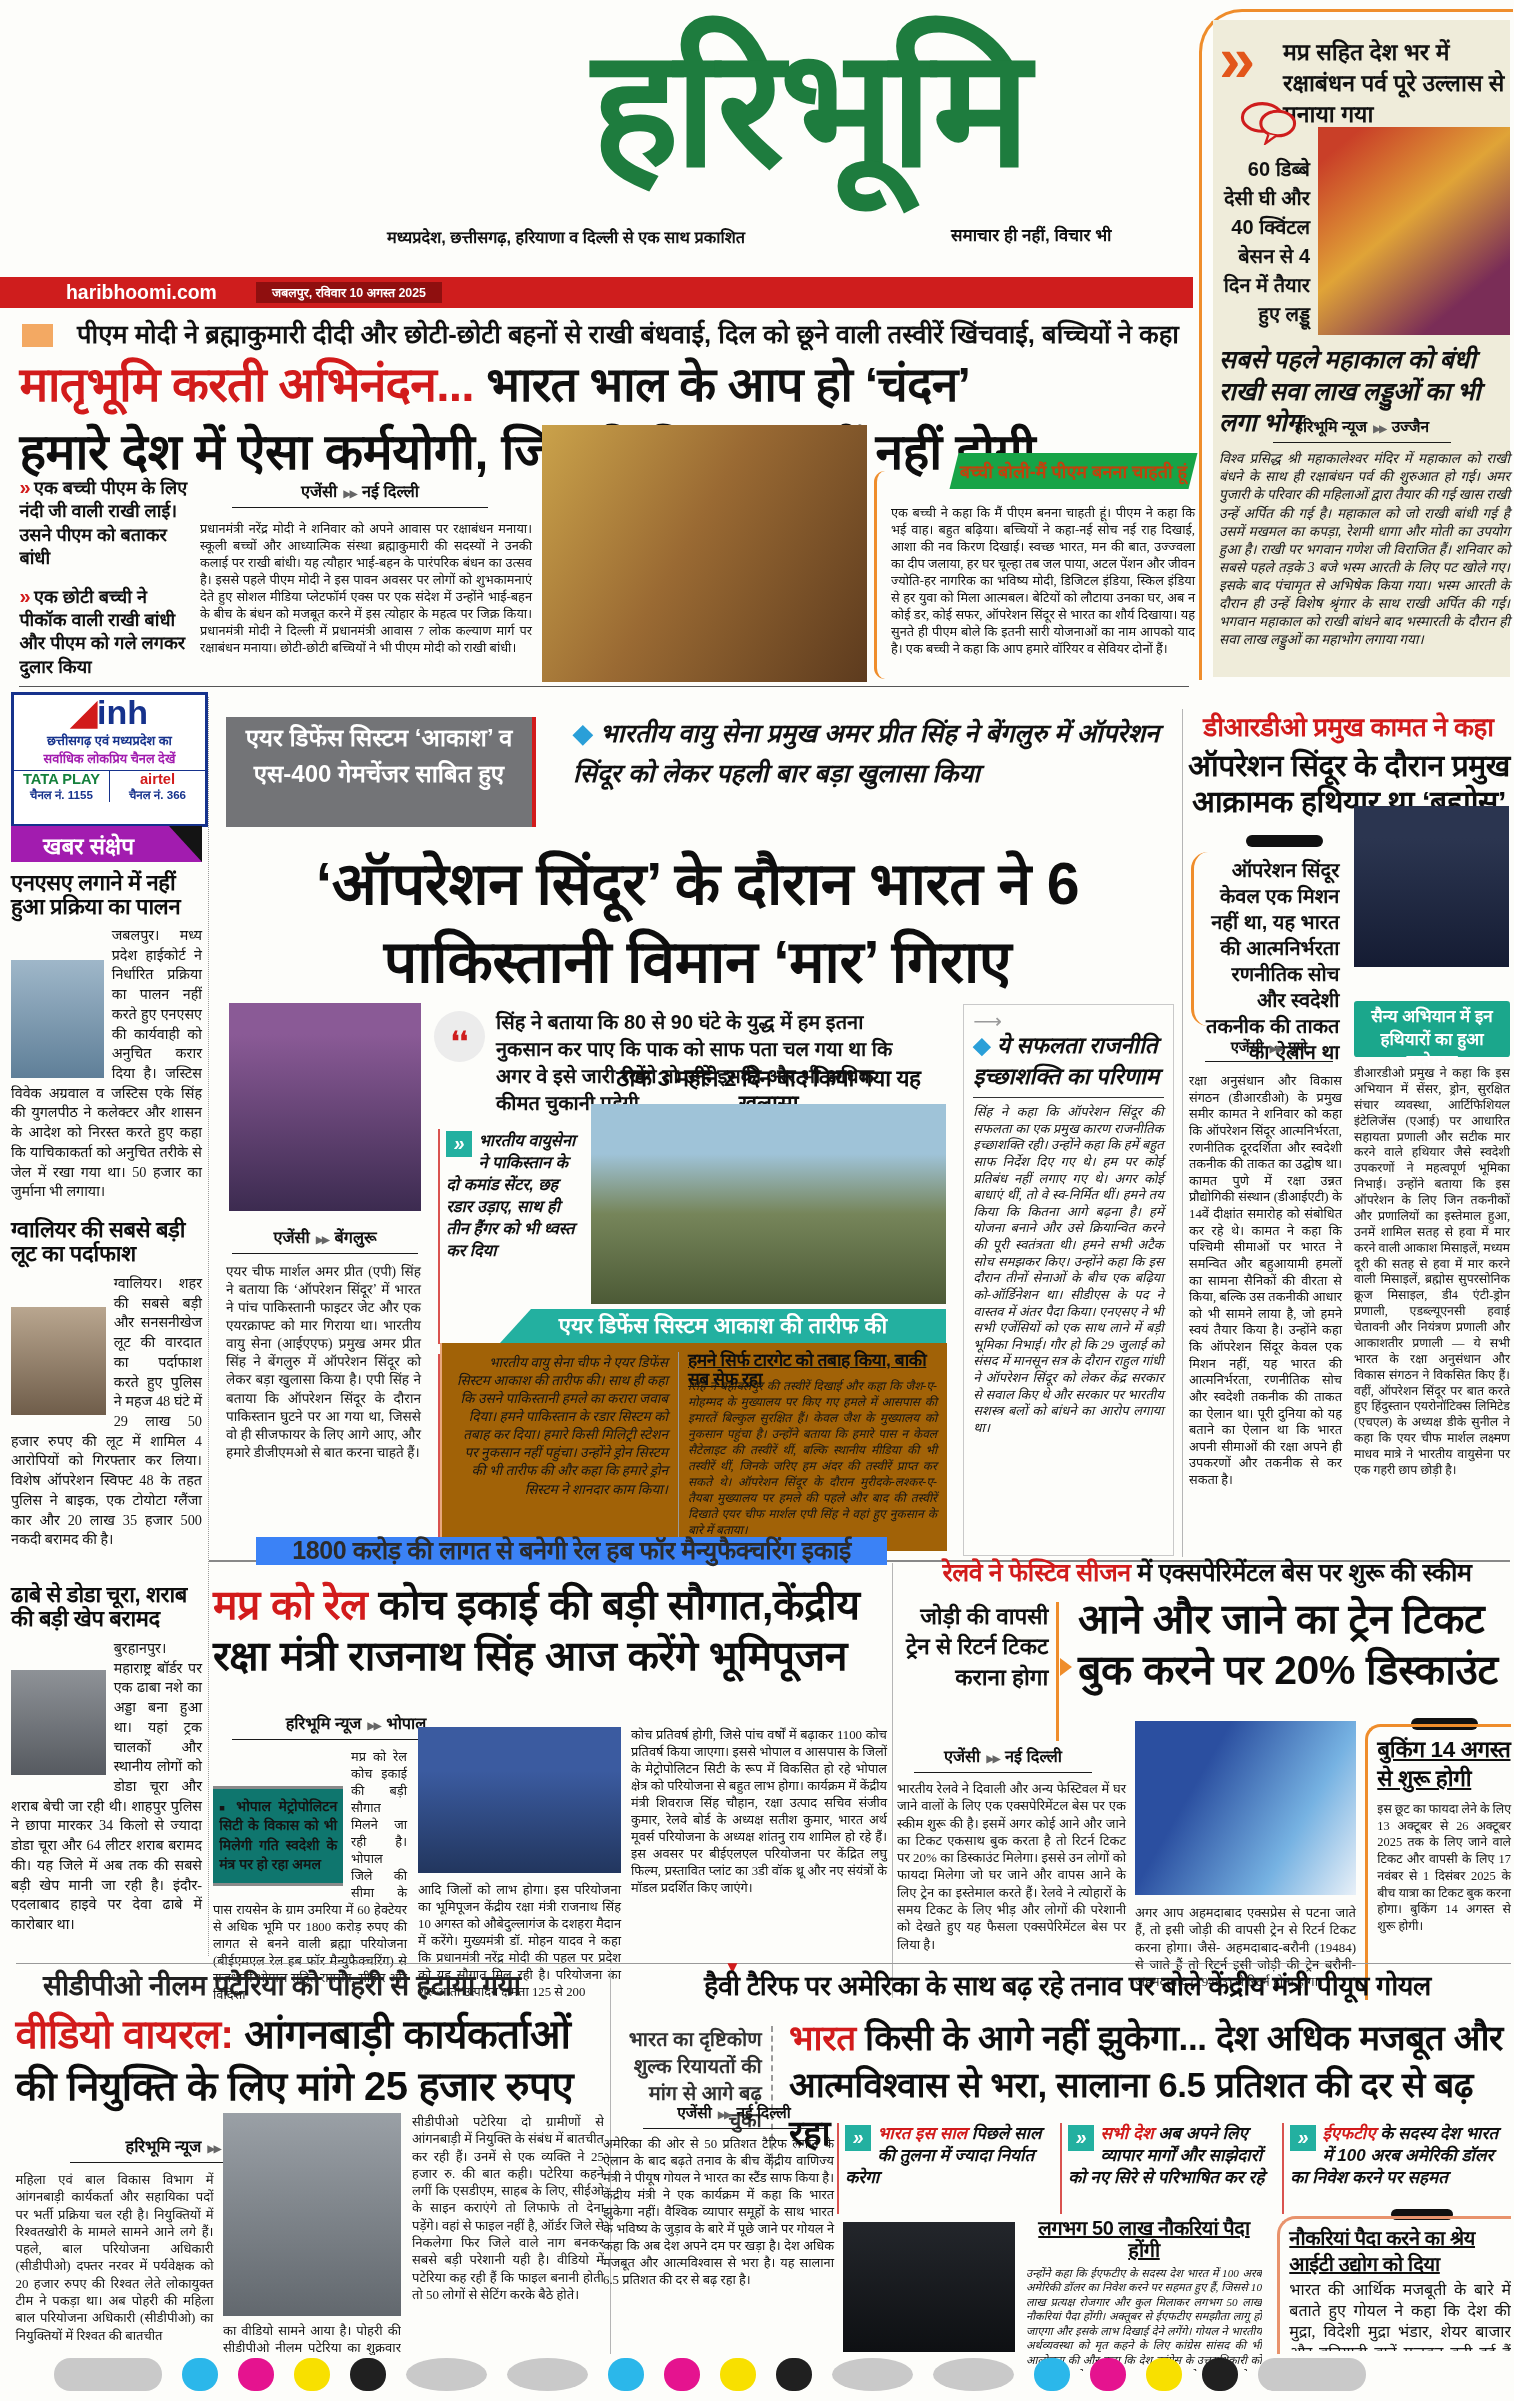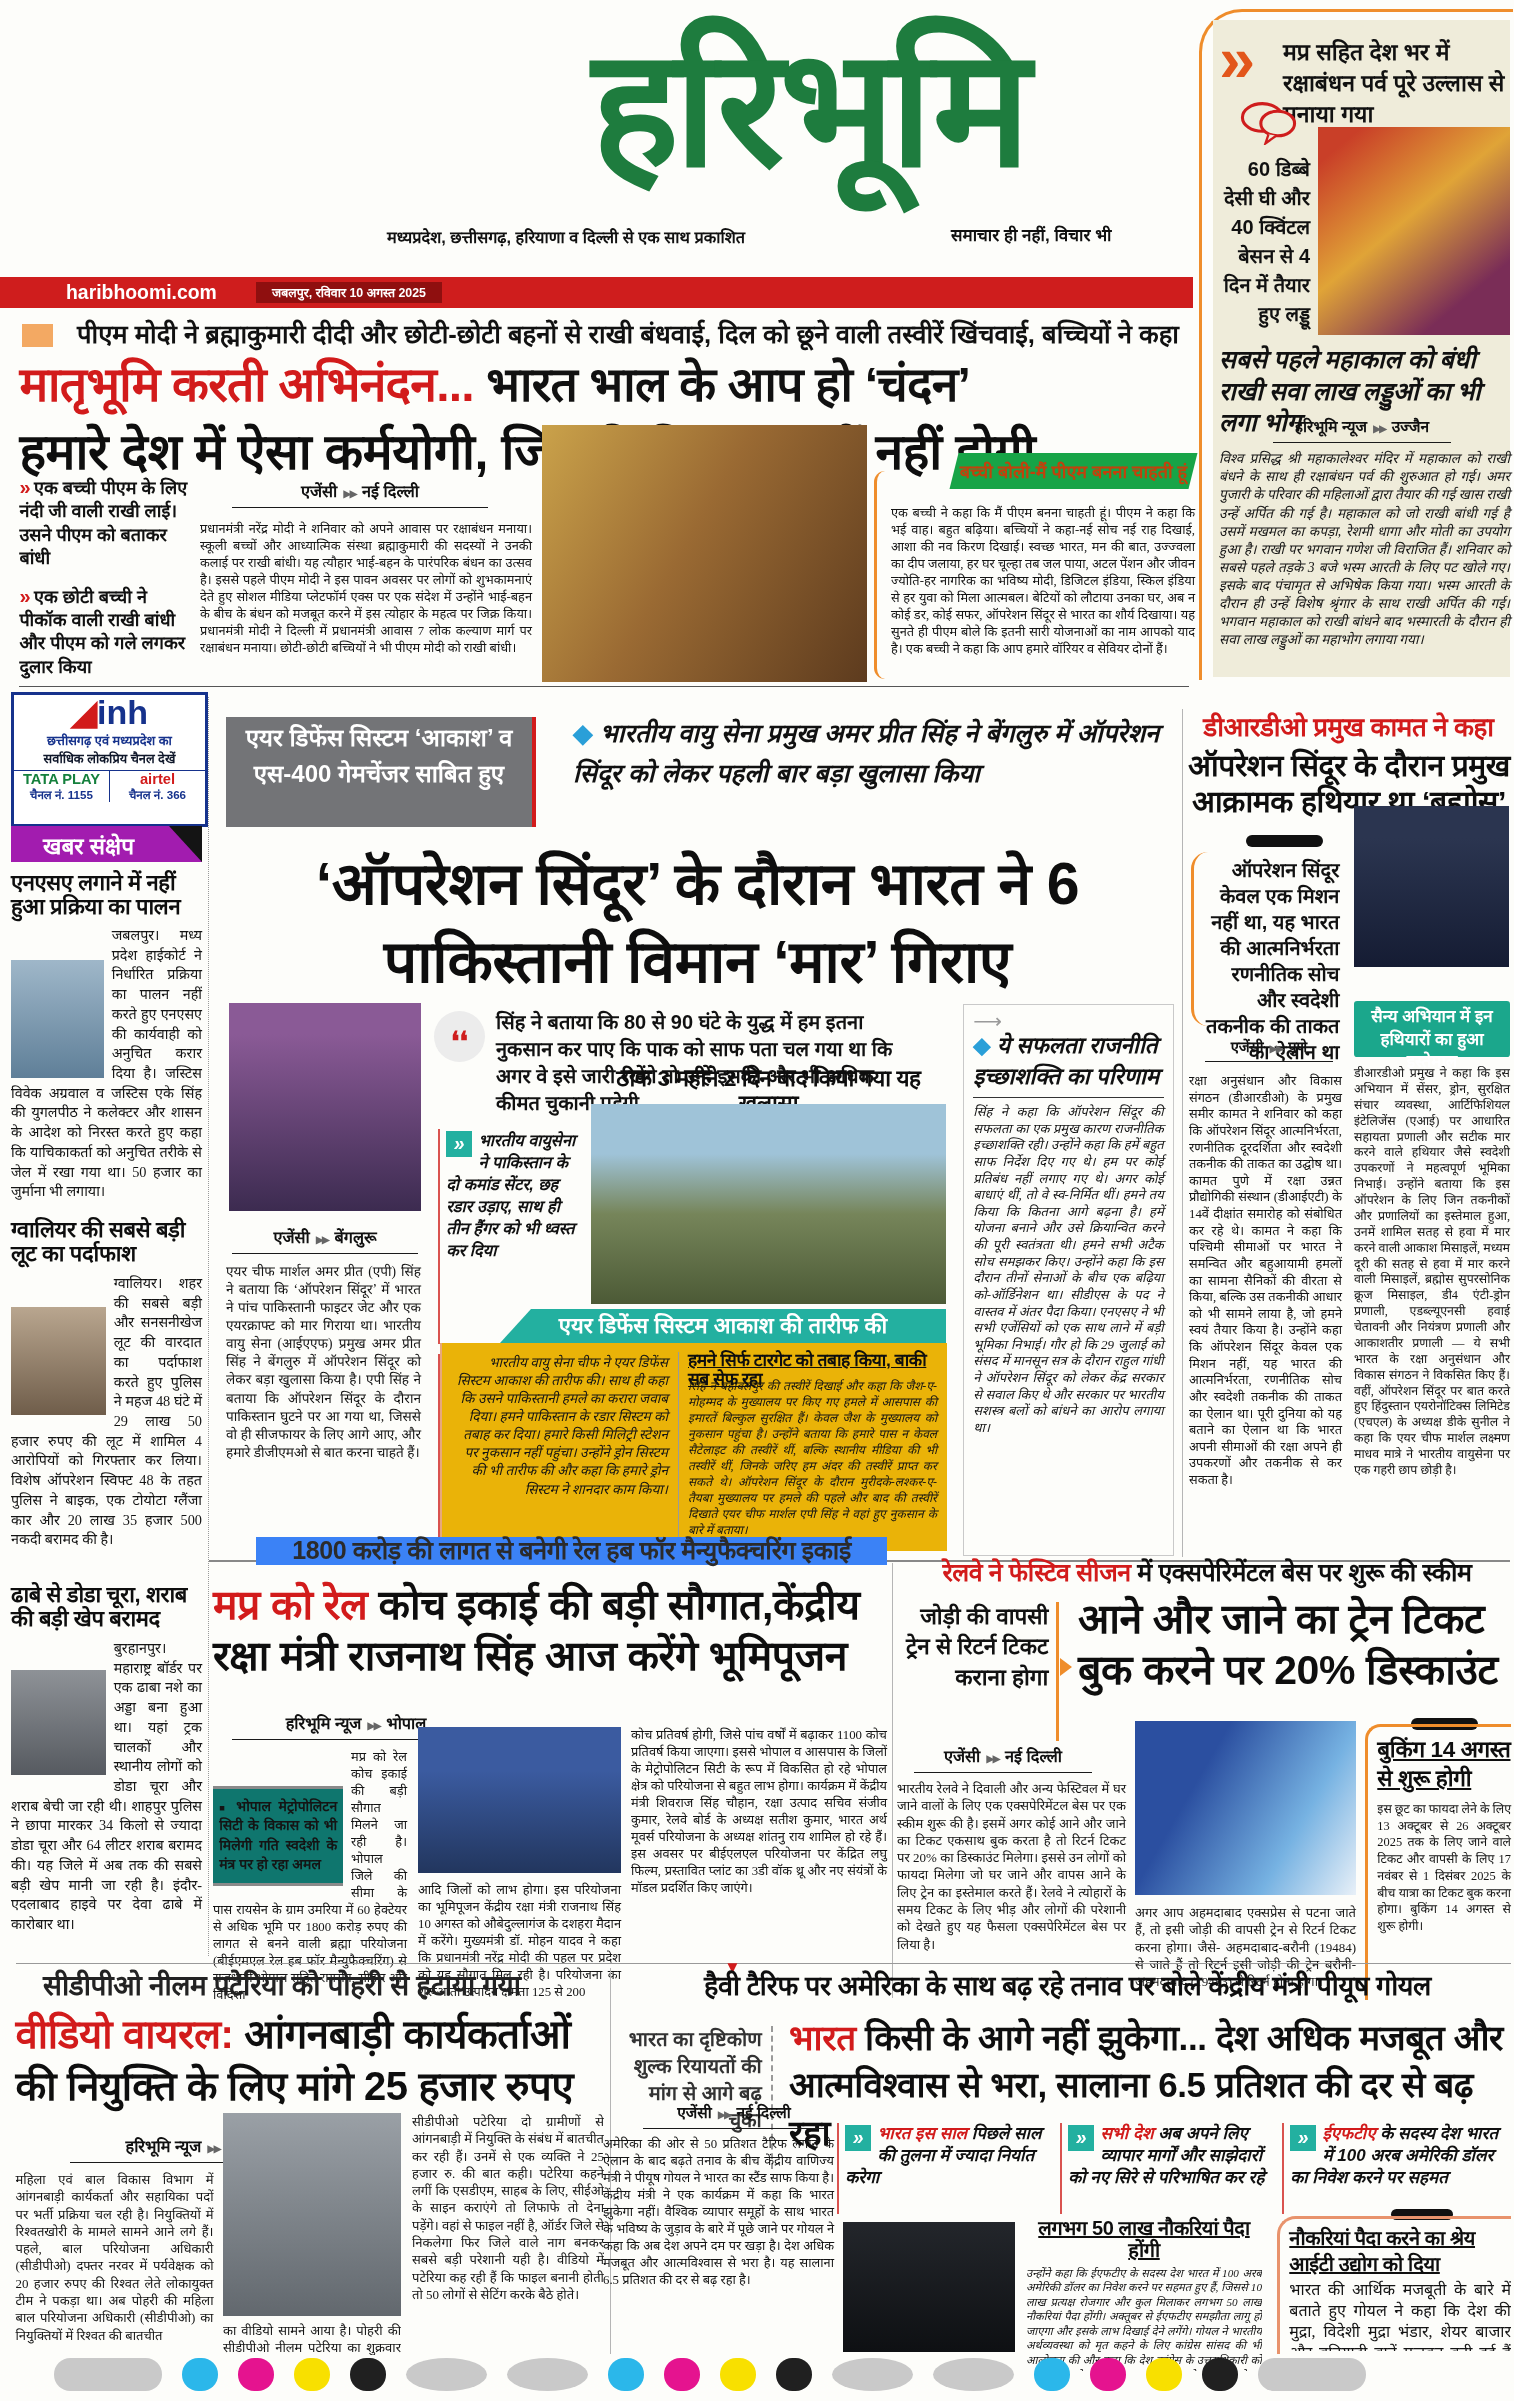--- a/index.html
+++ b/index.html
@@ -75,21 +75,21 @@
   <div class="abs" style="left:954px;top:453px;width:239px;height:36px;background:#17a447;transform:skewX(-14deg)"></div>
   <div class="abs ctr" style="left:954px;top:459px;width:239px;color:#c2410c;font-weight:bold;font-size:18px">बच्ची बोली-मैं पीएम बनना चाहती हूं</div>
   <div class="abs" style="left:874px;top:471px;width:11px;height:208px;border-left:3.1px solid #ef8d2b;border-radius:11px 0 0 11px"></div>
   <div class="abs bt" style="left:891px;top:505px;width:304px;height:177px;font-size:12.8px">एक बच्ची ने कहा कि मैं पीएम बनना चाहती हूं। पीएम ने कहा कि भई वाह। बहुत बढ़िया। बच्चियों ने कहा-नई सोच नई राह दिखाई, आशा की नव किरण दिखाई। स्वच्छ भारत, मन की बात, उज्ज्वला का दीप जलाया, हर घर चूल्हा तब जल पाया, अटल पेंशन और जीवन ज्योति-हर नागरिक का भविष्य मोदी, डिजिटल इंडिया, स्किल इंडिया से हर युवा को मिला आत्मबल। बेटियों को लौटाया उनका घर, अब न कोई डर, कोई सफर, ऑपरेशन सिंदूर से भारत का शौर्य दिखाया। यह सुनते ही पीएम बोले कि इतनी सारी योजनाओं का नाम आपको याद है। एक बच्ची ने कहा कि आप हमारे वॉरियर व सेवियर दोनों हैं।</div>
   <div class="abs" style="left:19.4px;top:686px;width:1170px;border-top:1.5px solid #555"></div>
 
   <div class="abs vline" style="left:208px;top:697px;height:1259px"></div>
   <div class="abs" style="left:11px;top:692px;width:191px;height:129px;border:3.1px solid #16328c;background:#fff;text-align:center">
     <div style="font-size:34px;font-weight:900;color:#16328c;line-height:1.05"><span style="color:#d21b1b">◢</span><span>inh</span></div>
     <div style="font-size:12.8px;font-weight:bold;color:#16328c">छत्तीसगढ़ एवं मध्यप्रदेश का</div>
-    <div style="font-size:12.8px;font-weight:bold;color:#0f172a">सर्वाधिक लोकप्रिय चैनल देखें</div>
+    <div style="font-size:12.8px;font-weight:bold;color:#a21caf">सर्वाधिक लोकप्रिय चैनल देखें</div>
     <div style="display:flex;border-top:1.5px solid #16328c;margin-top:3.1px">
       <div style="flex:1;border-right:1.5px solid #16328c">
         <div style="font-weight:900;font-size:14.7px;color:#15803d">TATA PLAY</div>
         <div style="font-size:11.6px;font-weight:bold;color:#16328c">चैनल नं. 1155</div>
       </div>
       <div style="flex:1">
         <div style="font-weight:900;font-size:14.7px;color:#d21b1b">airtel</div>
         <div style="font-size:11.6px;font-weight:bold;color:#16328c">चैनल नं. 366</div>
       </div>
     </div>
@@ -133,21 +133,21 @@
     <span class="chv">»</span>
     <span>भारतीय वायुसेना ने पाकिस्तान के दो कमांड सेंटर, छह रडार उड़ाए, साथ ही तीन हैंगर को भी ध्वस्त कर दिया</span>
   </div>
   <div class="abs" style="left:438px;top:1354px;width:146px;height:203px;font-size:16.3px;font-weight:bold;font-style:italic;line-height:1.35;border-left:2.3px solid #d9534f;padding-left:6.2px;box-sizing:border-box">
     <span class="chv">»</span>
     <span>ऑपरेशन सिंदूर के दौरान पाकिस्तान घुटने पर आ गया था, जिसकी वजह से वो सीजफायर के लिए मजबूर हुआ</span>
   </div>
   <div class="abs hl ctr" style="left:591px;top:1067px;width:355px;font-size:22.5px">ठीक 3 महीने 2 दिन बाद किया गया यह खुलासा</div>
   <div class="abs photo" style="left:591px;top:1104px;width:355px;height:200px;background:linear-gradient(180deg,#9fc3d8 25%,#76855a 55%,#4c5a36)"></div>
   <div class="abs" style="left:500px;top:1309px;width:446px;height:34px;background:#23b0a0;color:#fff;font-weight:900;font-size:22px;text-align:center;line-height:34px;clip-path:polygon(31px 0,100% 0,100% 100%,0 100%)">एयर डिफेंस सिस्टम आकाश की तारीफ की</div>
-  <div class="abs" style="left:440px;top:1343px;width:505px;height:208px;background:#eab308;border-radius:0 0 0 14px;border-left:2.3px solid #e8a87c">
+  <div class="abs" style="left:440px;top:1343px;width:505px;height:208px;background:#a16207;border-radius:0 0 0 14px;border-left:2.3px solid #e8a87c">
     <div class="abs bt ital" style="left:11px;top:11px;width:215px;height:186px;font-size:13.6px;text-align:right">भारतीय वायु सेना चीफ ने एयर डिफेंस सिस्टम आकाश की तारीफ की। साथ ही कहा कि उसने पाकिस्तानी हमले का करारा जवाब दिया। हमने पाकिस्तान के रडार सिस्टम को तबाह कर दिया। हमारे किसी मिलिट्री स्टेशन पर नुकसान नहीं पहुंचा। उन्होंने ड्रोन सिस्टम की भी तारीफ की और कहा कि हमारे ड्रोन सिस्टम ने शानदार काम किया।</div>
     <div class="abs" style="left:236px;top:9.3px;height:186px;border-left:1.5px solid #9a9a9a"></div>
     <div class="abs hl ul" style="left:246px;top:7.7px;width:249px;font-size:17.4px">हमने सिर्फ टारगेट को तबाह किया, बाकी सब सेफ रहा</div>
     <div class="abs bt ital" style="left:246px;top:36px;width:249px;height:164px;font-size:12px">सिंह ने बहावलपुर की तस्वीरें दिखाई और कहा कि जैश-ए-मोहम्मद के मुख्यालय पर किए गए हमले में आसपास की इमारतें बिल्कुल सुरक्षित हैं। केवल जैश के मुख्यालय को नुकसान पहुंचा है। उन्होंने बताया कि हमारे पास न केवल सैटेलाइट की तस्वीरें थीं, बल्कि स्थानीय मीडिया की भी तस्वीरें थीं, जिनके जरिए हम अंदर की तस्वीरें प्राप्त कर सकते थे। ऑपरेशन सिंदूर के दौरान मुरीदके-लश्कर-ए-तैयबा मुख्यालय पर हमले की पहले और बाद की तस्वीरें दिखाते एयर चीफ मार्शल एपी सिंह ने वहां हुए नुकसान के बारे में बताया।</div>
   </div>
   <div class="abs" style="left:963px;top:1004px;width:211px;height:552px;border:0.8px solid #c9c9c9;box-sizing:border-box;padding:7.7px 9.3px">
     <div style="color:#9a9a9a;font-size:20px;line-height:.8">⟶</div>
     <div style="font-size:22.5px;font-weight:900;font-style:italic;border-bottom:1.5px solid #333;padding-bottom:6.2px">
       <span style="color:#2a9fd8;font-style:normal">◆</span>
       <span>ये सफलता राजनीति इच्छाशक्ति का परिणाम</span>

